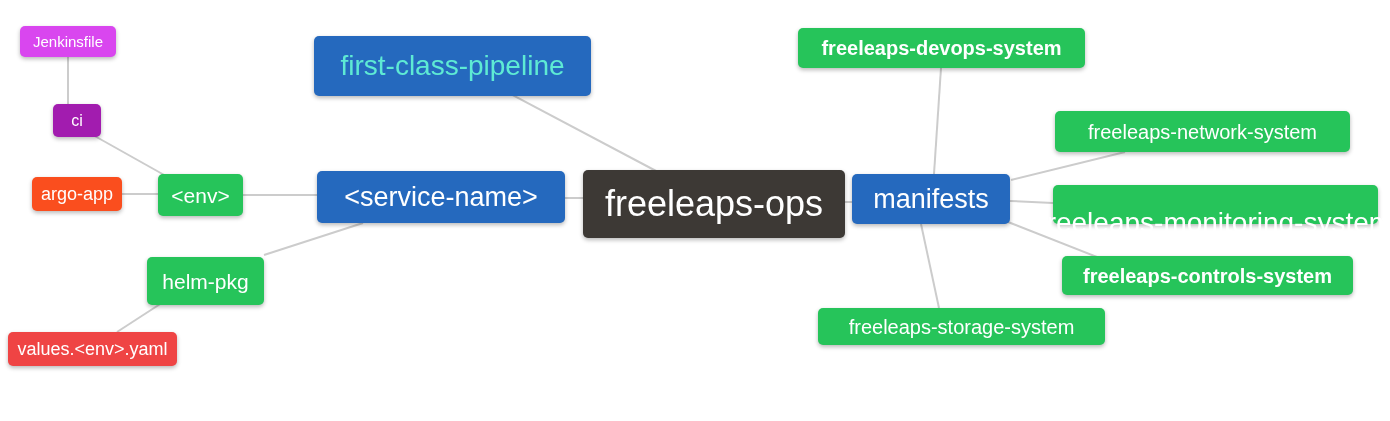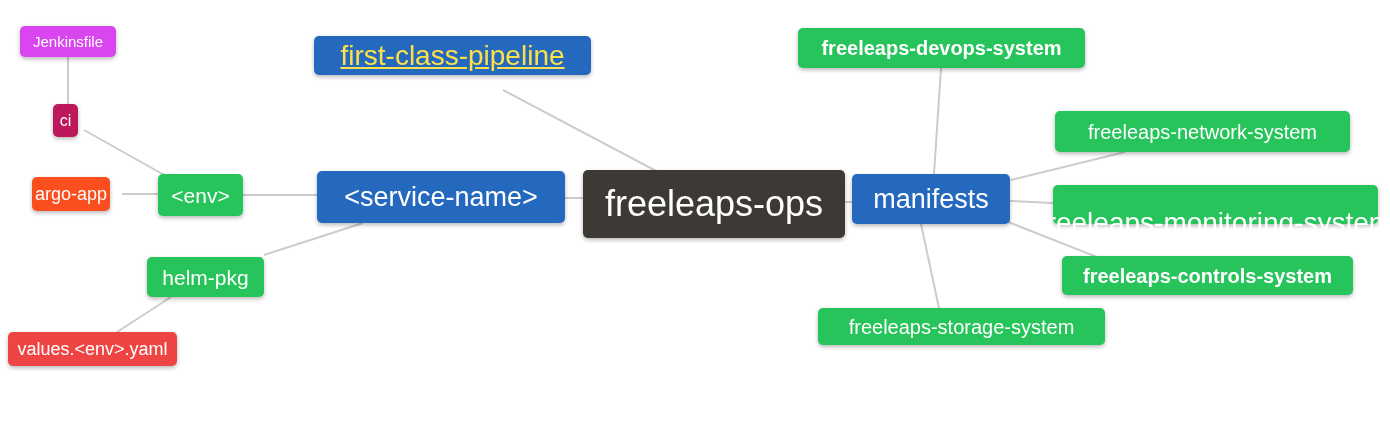--- a/index.html
+++ b/index.html
@@ -54,36 +54,36 @@
       <line x1="934" y1="174" x2="941" y2="68" stroke="#cccccc" stroke-width="2"></line>
       <line x1="1011" y1="180" x2="1125" y2="152" stroke="#cccccc" stroke-width="2"></line>
       <line x1="1010" y1="201" x2="1053" y2="203" stroke="#cccccc" stroke-width="2"></line>
       <line x1="1008" y1="222" x2="1097" y2="257" stroke="#cccccc" stroke-width="2"></line>
       <line x1="921" y1="224" x2="939" y2="308" stroke="#cccccc" stroke-width="2"></line>
     </svg>
   <div id="nodes-layer">
       <div class="node" style="left: 20px; top: 26px; width: 96px; height: 31px; background: #d946ef; color: rgb(255, 255, 255);">
         <span style="font-size: 15px;">Jenkinsfile</span>
       </div>
-      <div class="node" style="left: 53px; top: 104px; width: 25px; height: 33px; background: #be185d; color: rgb(255, 255, 255);">
+      <div class="node" style="left: 53px; top: 104px; width: 48px; height: 33px; background: #a21caf; color: rgb(255, 255, 255);">
         <span style="font-size: 16px;">ci</span>
       </div>
-      <div class="node" style="left: 32px; top: 177px; width: 78px; height: 34px; background: rgb(250, 78, 30); color: rgb(255, 255, 255);">
+      <div class="node" style="left: 32px; top: 177px; width: 90px; height: 34px; background: rgb(250, 78, 30); color: rgb(255, 255, 255);">
         <span style="font-size: 18px;">argo-app</span>
       </div>
       <div class="node" style="left: 158px; top: 174px; width: 85px; height: 42px; background: rgb(38, 196, 90); color: rgb(255, 255, 255);">
         <span style="font-size: 21px;">&lt;env&gt;</span>
       </div>
-      <div class="node" style="left: 147px; top: 257px; width: 117px; height: 40px; background: rgb(38, 196, 90); color: rgb(255, 255, 255);">
+      <div class="node" style="left: 147px; top: 257px; width: 117px; height: 48px; background: rgb(38, 196, 90); color: rgb(255, 255, 255);">
         <span style="font-size: 21px;">helm-pkg</span>
       </div>
       <div class="node" style="left: 8px; top: 332px; width: 169px; height: 34px; background: #ef4444; color: rgb(255, 255, 255);">
         <span style="font-size: 18px;">values.&lt;env&gt;.yaml</span>
       </div>
-      <div class="node" style="left: 314px; top: 36px; width: 277px; height: 39px; background: rgb(37, 105, 190); color: #fde047; text-decoration: underline;">
+      <div class="node" style="left: 314px; top: 36px; width: 277px; height: 60px; background: rgb(37, 105, 190); color: #5eead4;">
         <span style="font-size: 28px;">first-class-pipeline</span>
       </div>
       <div class="node" style="left: 317px; top: 171px; width: 248px; height: 52px; background: rgb(37, 105, 190); color: rgb(255, 255, 255);">
         <span style="font-size: 27px;">&lt;service-name&gt;</span>
       </div>
       <div class="node" style="left: 583px; top: 170px; width: 262px; height: 68px; background: rgb(61, 57, 53); color: rgb(255, 255, 255);">
         <span style="font-size: 36px;">freeleaps-ops</span>
       </div>
       <div class="node" style="left: 852px; top: 174px; width: 158px; height: 50px; background: rgb(37, 105, 190); color: rgb(255, 255, 255);">
         <span style="font-size: 27px;">manifests</span>

